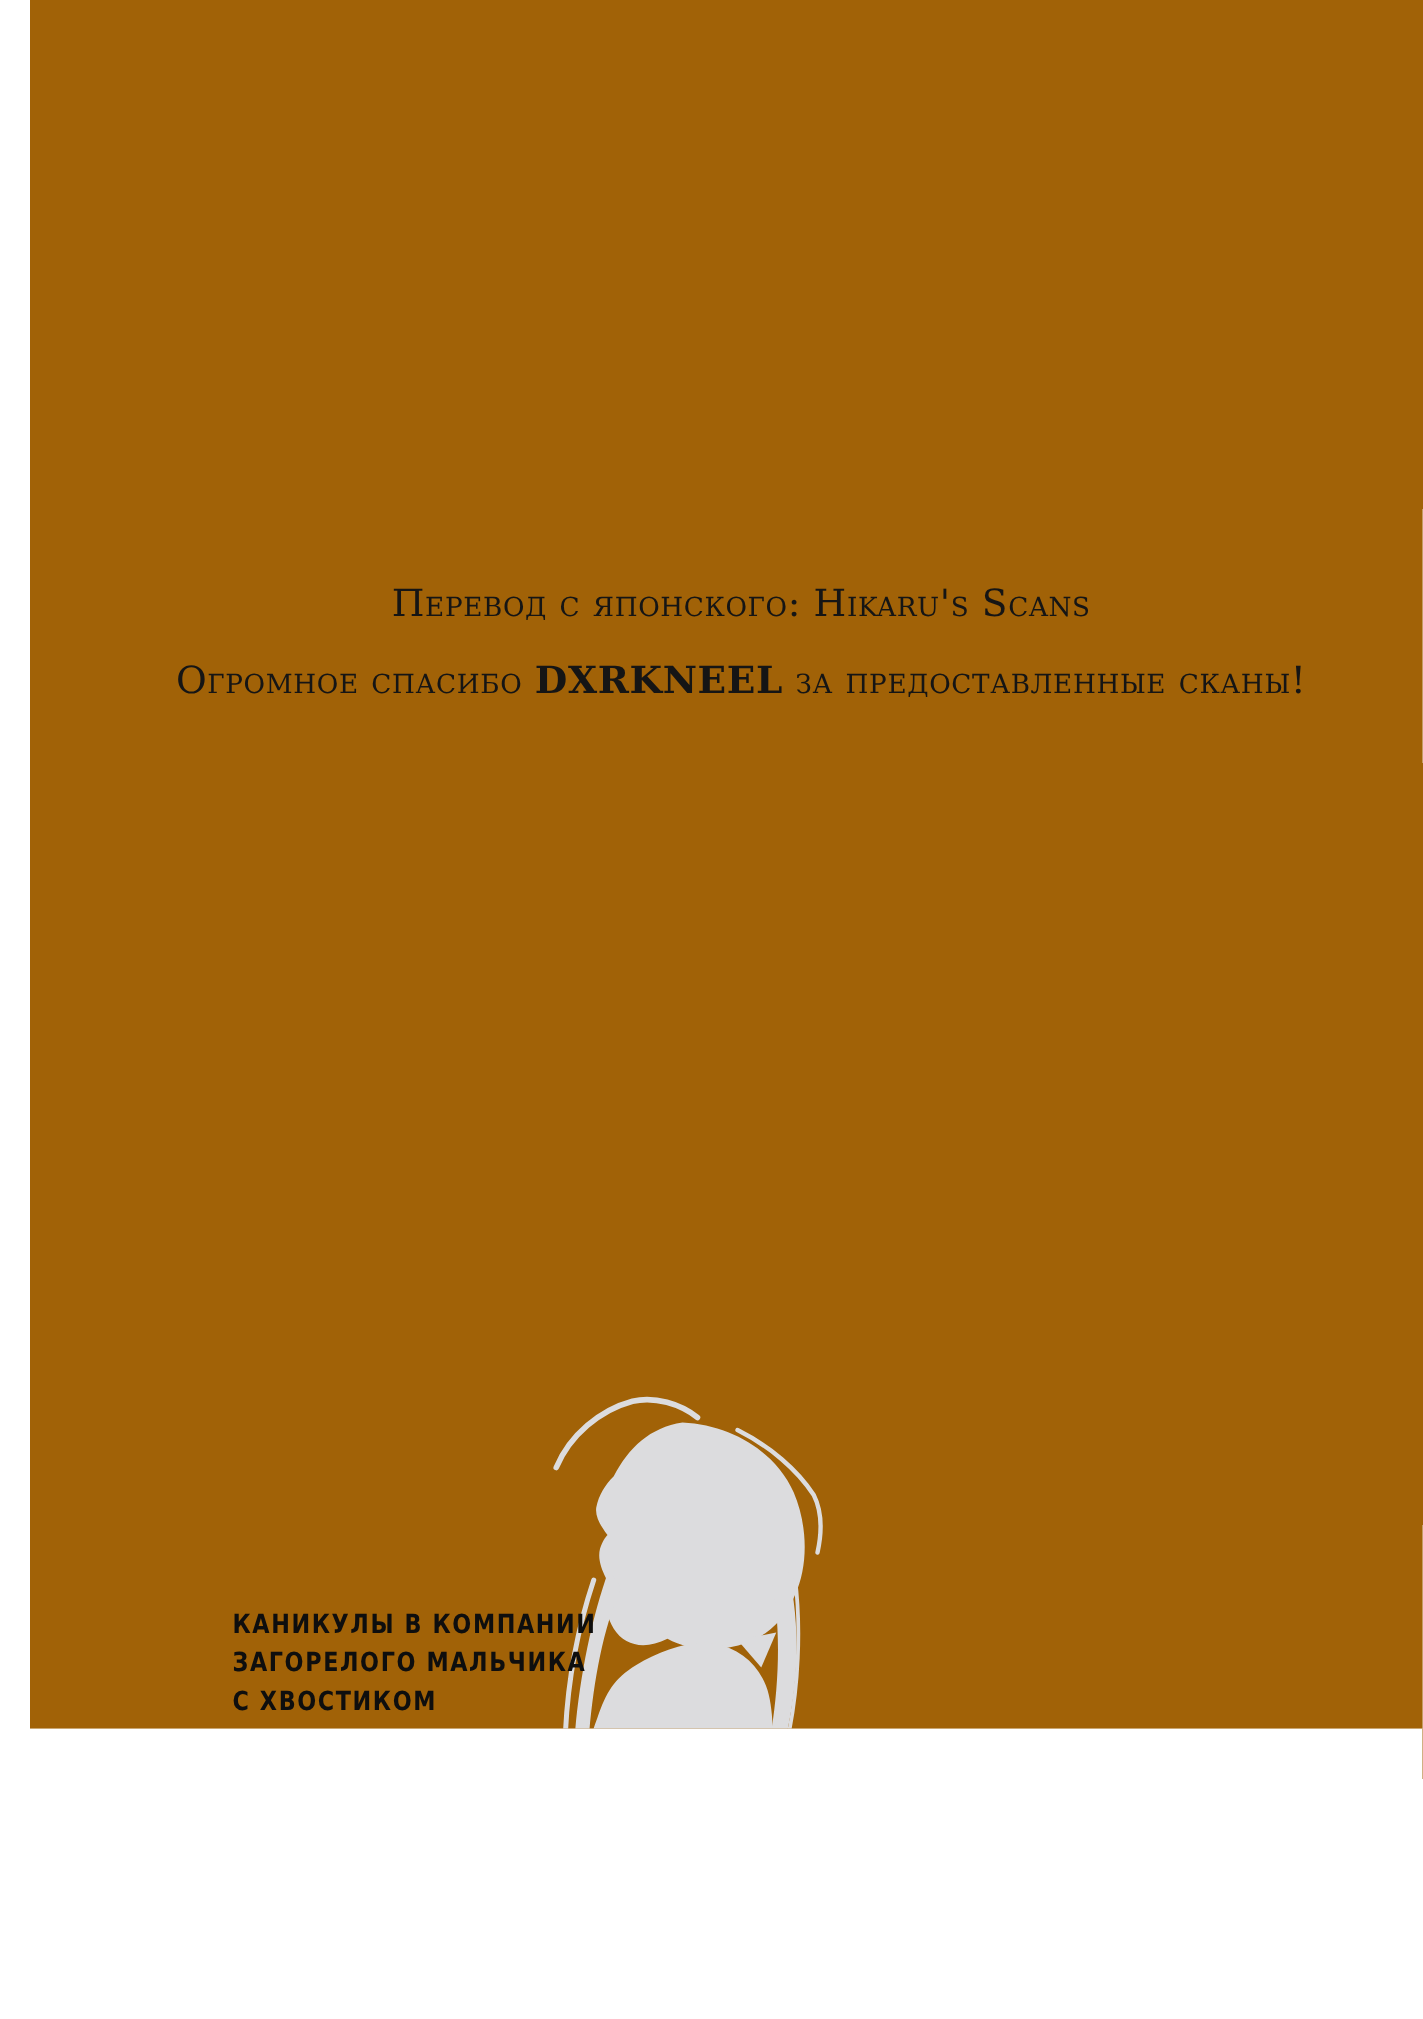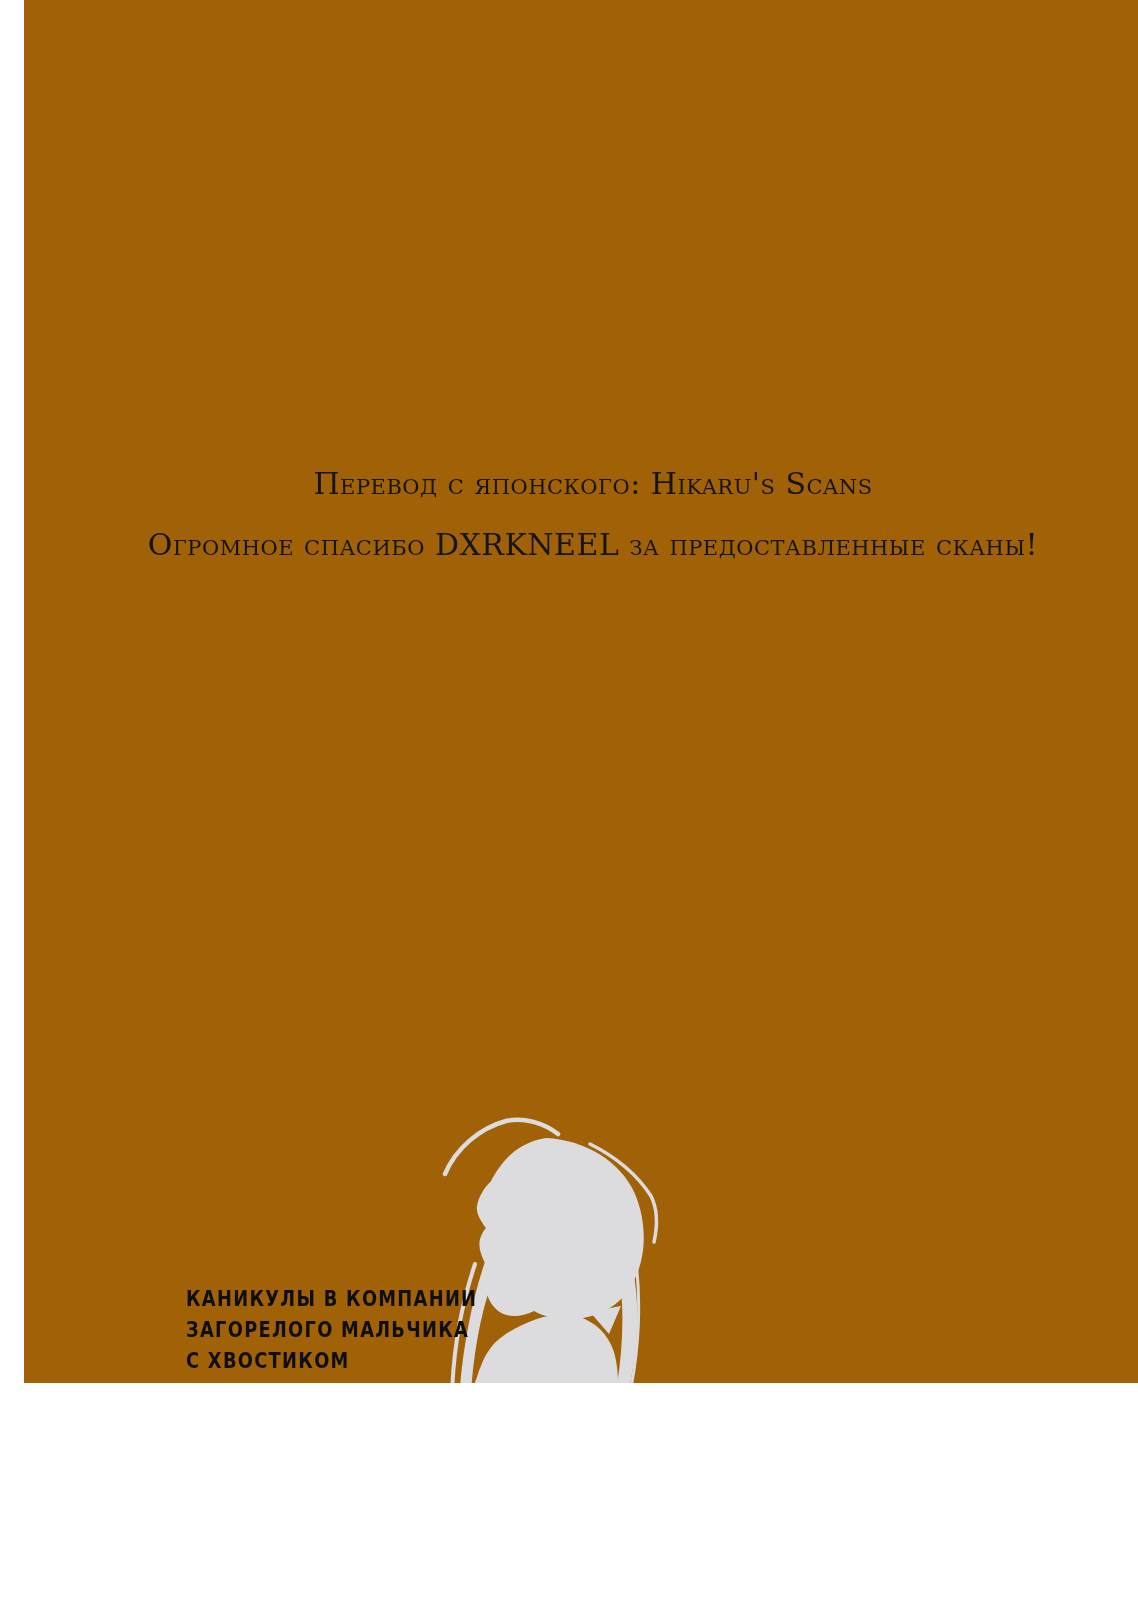--- a/index.html
+++ b/index.html
@@ -25,21 +25,21 @@
     font-variant: small-caps;
     font-size: 30px;
     line-height: 60.5px;
     letter-spacing: 0.5px;
     color: #151515;
   }
   .credit-line {
     white-space: nowrap;
   }
   .b {
-    font-weight: normal;
+    font-weight: bold;
   }
   .art {
     position: absolute;
     left: 0;
     top: 0;
     filter: blur(0.5px);
   }
   .series-title {
     position: absolute;
     left: 162px;

